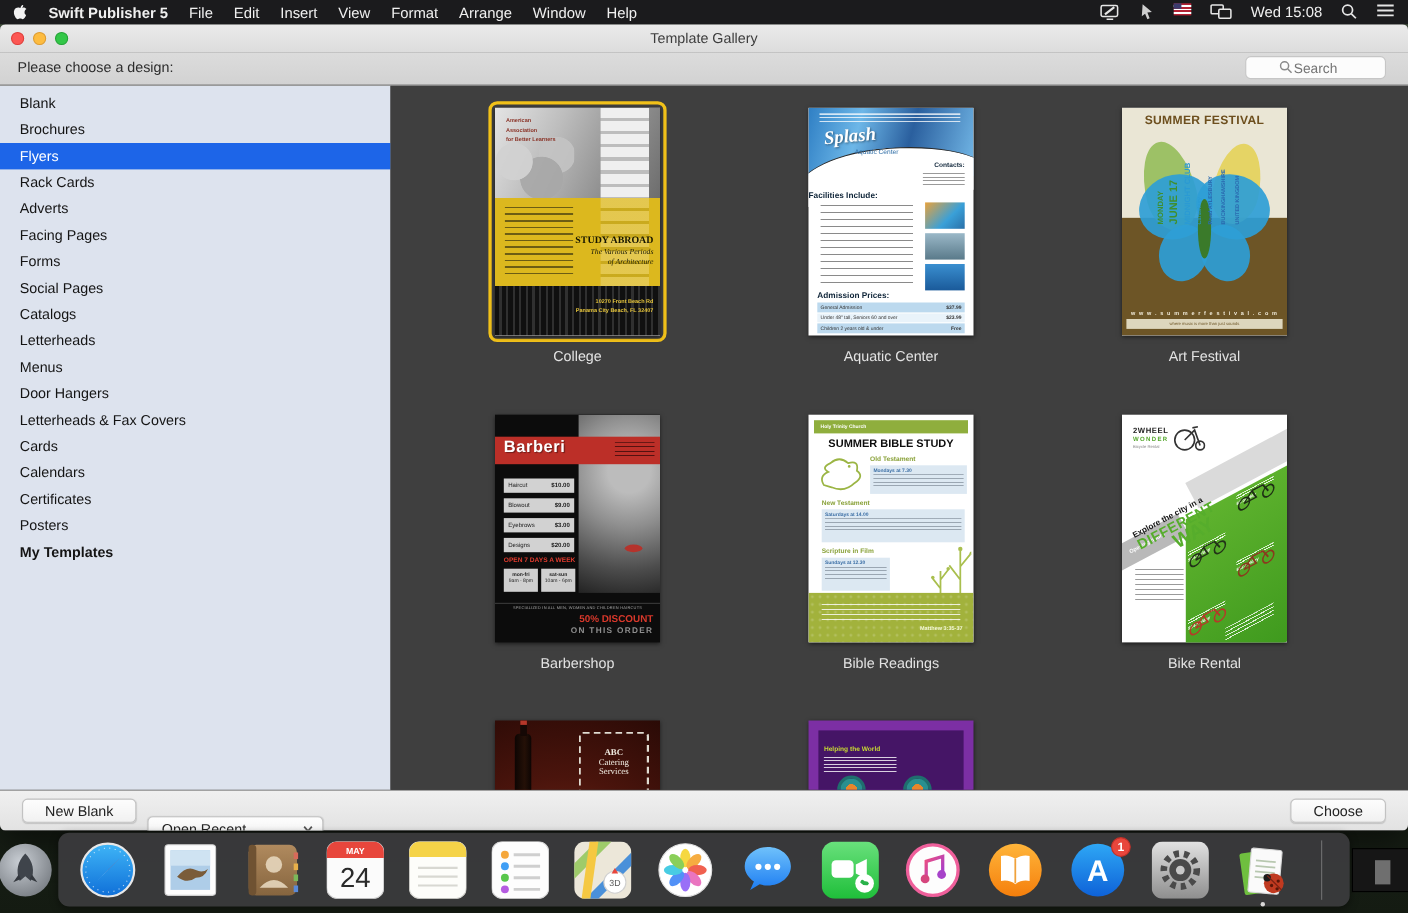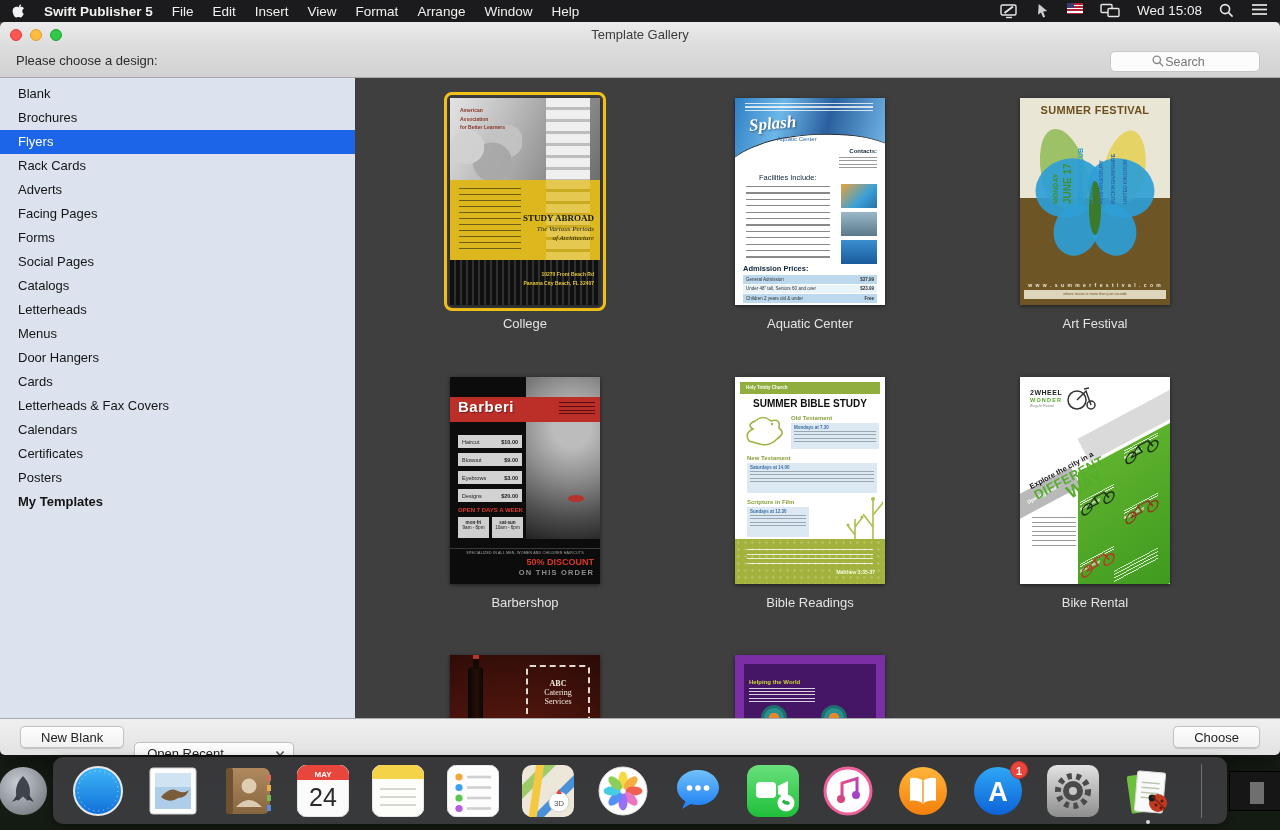--- a/index.html
+++ b/index.html
@@ -28,21 +28,21 @@
   .titlebar { height:26px; background:linear-gradient(180deg,#ebebeb,#dcdcdc);
     position:relative; flex:none; }
   .tl { position:absolute; top:7px; width:12px; height:12px; border-radius:50%; }
   .tl.red { left:10px; background:#fc5753; border:0.5px solid #df3e3a; }
   .tl.yel { left:30px; background:#fdbc40; border:0.5px solid #de9c30; }
   .tl.grn { left:50px; background:#33c748; border:0.5px solid #23a436; }
   .wtitle { text-align:center; line-height:26px; font-size:13px; color:#3c3c3c; }
   .toolbar { height:30px; background:linear-gradient(180deg,#dcdcdc,#d2d2d2);
     border-bottom:1px solid #a9a9a9; position:relative; flex:none; }
   .prompt { position:absolute; left:16px; top:5px; font-size:13px; color:#2c2c2c; }
-  .searchbox { position:absolute; right:20px; top:3px; width:150px; height:21px; }
+  .searchbox { position:absolute; right:20px; top:3px; width:128px; height:21px; }
   .searchbox input { width:100%; height:100%; border:1px solid #c6c6c6; border-radius:5px;
     background:#fcfcfc; text-align:center; font-size:12.5px; color:#555; outline:none;
     font-family:inherit; }
   .searchbox svg { position:absolute; left:calc(50% - 33px); top:4px; pointer-events:none; }
 
   .content { flex:1; display:flex; min-height:0; }
 
   
   .sidebar { width:355px; flex:none; background:#dde3ee; padding-top:4px; }
   .sb-item { height:24px; line-height:24px; padding-left:18px; font-size:13px; color:#141414; }
@@ -91,21 +91,21 @@
   .ta-wave { top:36px; left:-14px; width:182px; height:46px; background:#fff;
     border-radius:55% 70% 0 0 / 95% 100% 0 0; transform:rotate(-6deg);
     border-top:1.6px solid #2a2a2a; }
   .ta-brand { left:14px; top:16px; font-family:"Liberation Serif",serif; font-style:italic;
     font-weight:bold; font-size:17px; color:#fff; text-shadow:1px 1px 2px rgba(0,0,0,.45);
     transform:rotate(-5deg); z-index:2; }
   .ta-brandsub { left:42px; top:38px; font-size:6px; color:#2e6da6; z-index:2; }
   .ta-contacts { right:8px; top:50px; font-weight:bold; font-size:6px; color:#13293d; z-index:2; }
   .ta-contlines { right:8px; top:59px; width:38px; height:12px;
     background:repeating-linear-gradient(180deg,#9a9a9a 0 1px,transparent 1px 3.5px); }
-  .ta-fac { left:24px; top:75px; font-weight:normal; font-size:7.5px; color:#0e2438; }
+  .ta-fac { left:0; top:75px; font-weight:bold; font-size:7.5px; color:#0e2438; }
   .ta-bullets { left:11px; top:88px; width:84px; height:74px;
     background:repeating-linear-gradient(180deg,#8a8a8a 0 1.2px,transparent 1.2px 6.4px); }
   .ta-ph { right:8px; width:36px; height:24px; }
   .ta-ph1 { top:86px;  background:linear-gradient(135deg,#e8a23c,#3aa0d8 60%,#2a70a8); }
   .ta-ph2 { top:114px; background:linear-gradient(180deg,#9ab8c8,#5a7a8a); }
   .ta-ph3 { top:142px; background:linear-gradient(180deg,#3a8fd0,#1a5a9a); }
   .ta-adm { left:8px; top:166px; font-weight:bold; font-size:7.5px; color:#0e2438; }
   .ta-row { left:8px; width:134px; height:8.5px; display:flex; justify-content:space-between;
     align-items:center; padding:0 3px; font-size:4.5px; color:#333; }
   .ta-row b { font-size:4.5px; }
@@ -334,22 +334,22 @@
       <div class="sb-item selected">Flyers</div>
       <div class="sb-item">Rack Cards</div>
       <div class="sb-item">Adverts</div>
       <div class="sb-item">Facing Pages</div>
       <div class="sb-item">Forms</div>
       <div class="sb-item">Social Pages</div>
       <div class="sb-item">Catalogs</div>
       <div class="sb-item">Letterheads</div>
       <div class="sb-item">Menus</div>
       <div class="sb-item">Door Hangers</div>
+      <div class="sb-item">Letterheads &amp; Fax Covers</div>
       <div class="sb-item">Cards</div>
-      <div class="sb-item">Letterheads &amp; Fax Covers</div>
       <div class="sb-item">Calendars</div>
       <div class="sb-item">Certificates</div>
       <div class="sb-item">Posters</div>
       <div class="sb-item bold">My Templates</div>
     </div>
 
     <div class="gallery">
 
       <div class="sel-ring" style="left:89px; top:14px;"></div>
 

